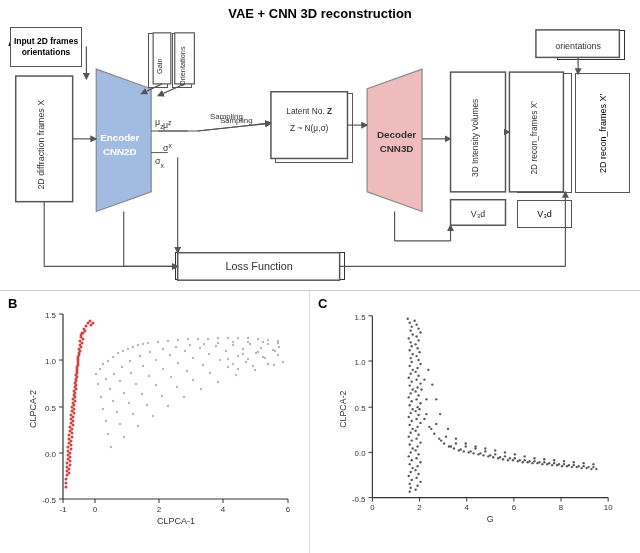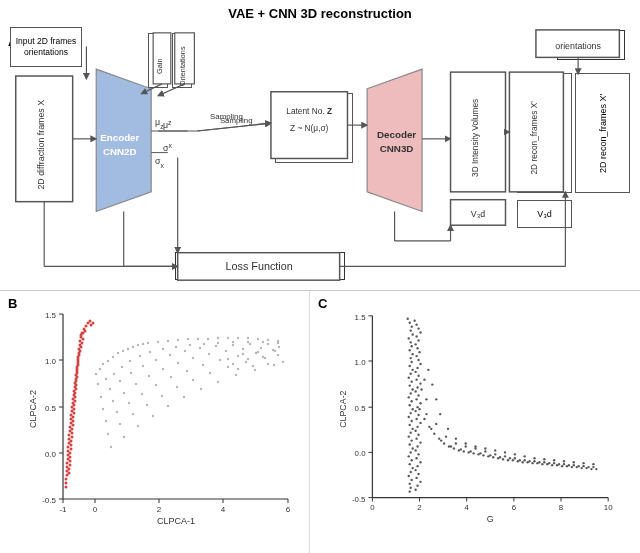--- a/index.html
+++ b/index.html
@@ -244,21 +244,21 @@
 <div class="main-container">
 
   <div class="diagram-section">
     <div class="diagram-title">VAE + CNN 3D reconstruction</div>
 
     <div class="diagram-area">
 
       <div class="label-A">A</div>
 
       <div style="position:absolute; left:10px; top:2px; width:72px; height:40px; border:1.5px solid #555; display:flex; align-items:center; justify-content:center; text-align:center; font-size:8.5px; line-height:1.3; padding:2px; background:#fff;">
-        <span style="white-space:pre-line;">Input 2D frames
+        <span style="white-space:pre-line;font-weight:bold;">Input 2D frames
 orientations</span>
       </div>
 
       <div class="box-gain">
         <span>Gain</span>
       </div>
 
       <div class="box-orientations-top">
         <span>Orientations</span>
       </div>

